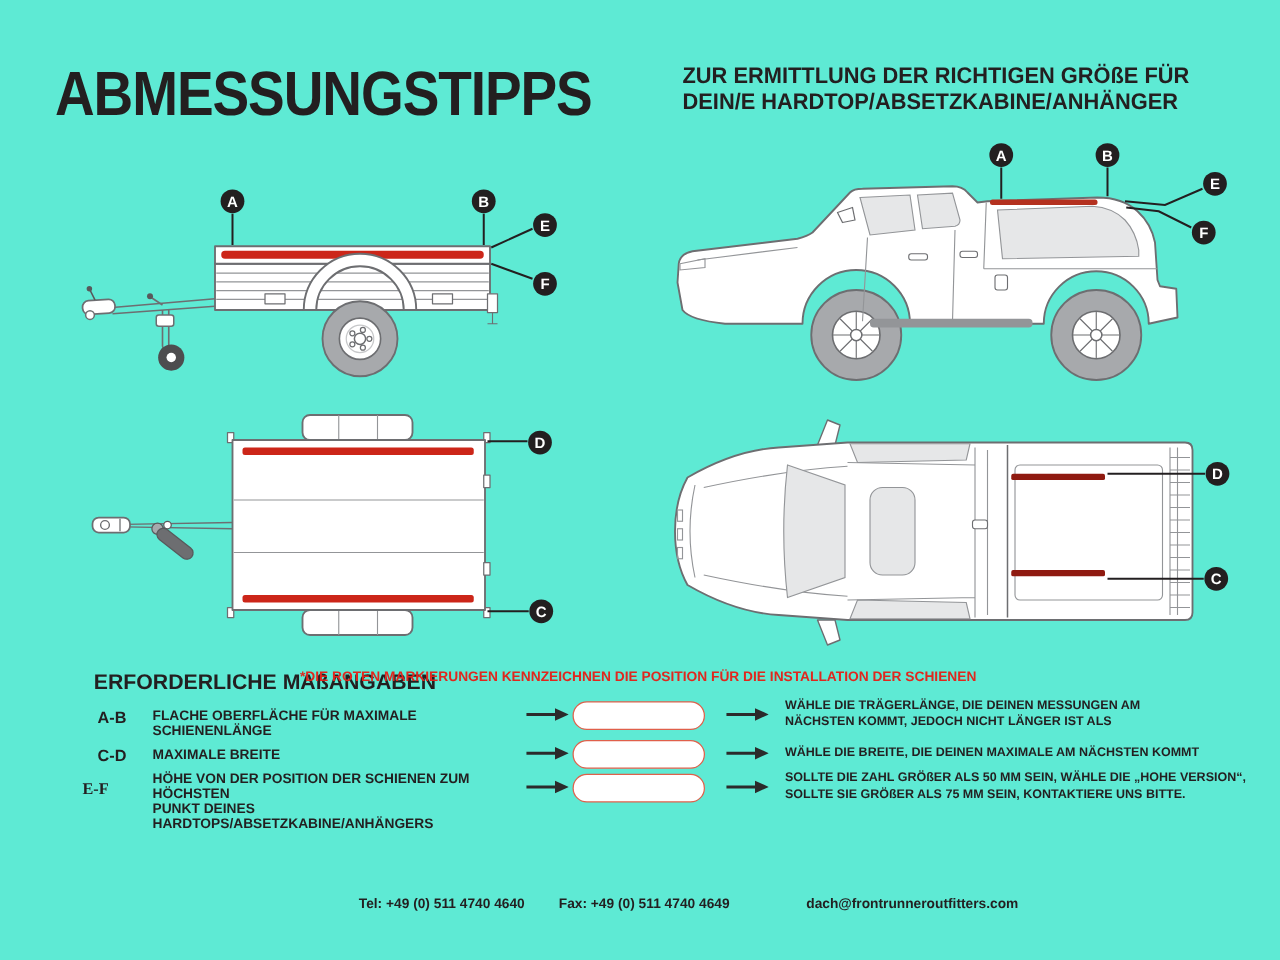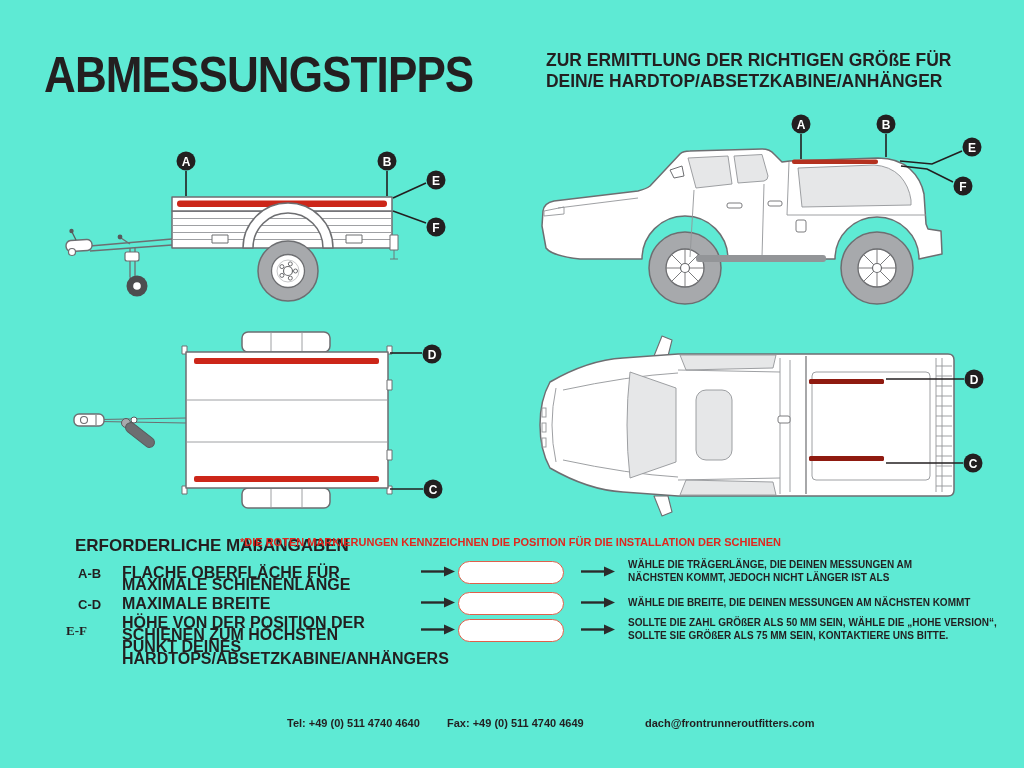--- a/index.html
+++ b/index.html
@@ -6,21 +6,21 @@
   .page{position:relative;width:1024px;height:768px;background:#5eead4;overflow:hidden;
         font-family:"Liberation Sans",sans-serif;color:#231f20;}
   .abs{position:absolute;}
   .title{left:44px;top:46px;font-size:50px;font-weight:900;letter-spacing:-1px;
          transform:scaleX(0.88);transform-origin:left top;white-space:nowrap;}
   .subtitle{left:546px;top:50px;font-size:18px;font-weight:700;line-height:21px;
             transform:scaleX(0.97);transform-origin:left top;white-space:nowrap;}
   .sec-heading{left:75px;top:536px;font-size:17px;font-weight:700;white-space:nowrap;}
   .red-note{left:240px;top:536px;font-size:11px;font-weight:700;color:#e0271e;white-space:nowrap;}
   .row-code{font-size:13px;font-weight:700;}
-  .row-label{font-size:16px;font-weight:700;white-space:pre-line;line-height:12px;}
+  .row-label{font-size:11px;font-weight:700;white-space:pre-line;line-height:12px;}
   .row-instruction{font-size:10px;font-weight:700;white-space:pre-line;line-height:12.5px;}
   .pill{width:104px;height:21px;border:1.5px solid #e0604b;border-radius:12px;background:#fff;
         font-size:11px;font-weight:700;text-align:center;line-height:21px;}
   .footnote{font-size:10.5px;font-weight:700;line-height:13px;white-space:nowrap;}
   .hinweis{left:75px;top:690px;font-size:10.5px;font-weight:700;white-space:nowrap;}
   .footer-item{top:717px;font-size:11px;font-weight:700;white-space:nowrap;}
   svg{display:block;}
   .outline{fill:#ffffff;stroke:#6d6e71;stroke-width:1.5;stroke-linejoin:round;}
   .thin{fill:none;stroke:#939598;stroke-width:0.9;}
   .glass{fill:#e6e7e8;stroke:#939598;stroke-width:0.9;}
@@ -275,21 +275,21 @@
     <span class="abs row-label" style="left:122px;top:598px;width:295px;">MAXIMALE BREITE</span>
     <svg class="abs" style="left:421px;top:597px;" width="34" height="11" viewBox="0 0 34 11">
       <line x1="0" y1="5.5" x2="23" y2="5.5" stroke="#2b2b2b" stroke-width="2.4"></line>
         <polygon points="23,0.5 34,5.5 23,10.5" fill="#2b2b2b"></polygon>
     </svg>
     <div class="abs pill" style="left:458px;top:592px;"></div>
     <svg class="abs" style="left:581px;top:597px;" width="34" height="11" viewBox="0 0 34 11">
       <line x1="0" y1="5.5" x2="23" y2="5.5" stroke="#2b2b2b" stroke-width="2.4"></line>
         <polygon points="23,0.5 34,5.5 23,10.5" fill="#2b2b2b"></polygon>
     </svg>
-    <span class="abs row-instruction" style="left:628px;top:597px;width:360px;">WÄHLE DIE BREITE, DIE DEINEN MESSUNGEN AM NÄCHSTEN KOMMT</span>
+    <span class="abs row-instruction" style="left:628px;top:597px;width:360px;">WÄHLE DIE BREITE, DIE DEINEN MAXIMALE AM NÄCHSTEN KOMMT</span>
   </div>
 
   <div>
     <span class="abs row-code" style="left:66px;top:623px;font-family:Liberation Serif, serif;">E-F</span>
     <span class="abs row-label" style="left:122px;top:617px;width:305px;">HÖHE VON DER POSITION DER SCHIENEN ZUM HÖCHSTEN
 PUNKT DEINES HARDTOPS/ABSETZKABINE/ANHÄNGERS</span>
     <svg class="abs" style="left:421px;top:624px;" width="34" height="11" viewBox="0 0 34 11">
       <line x1="0" y1="5.5" x2="23" y2="5.5" stroke="#2b2b2b" stroke-width="2.4"></line>
         <polygon points="23,0.5 34,5.5 23,10.5" fill="#2b2b2b"></polygon>
     </svg>

